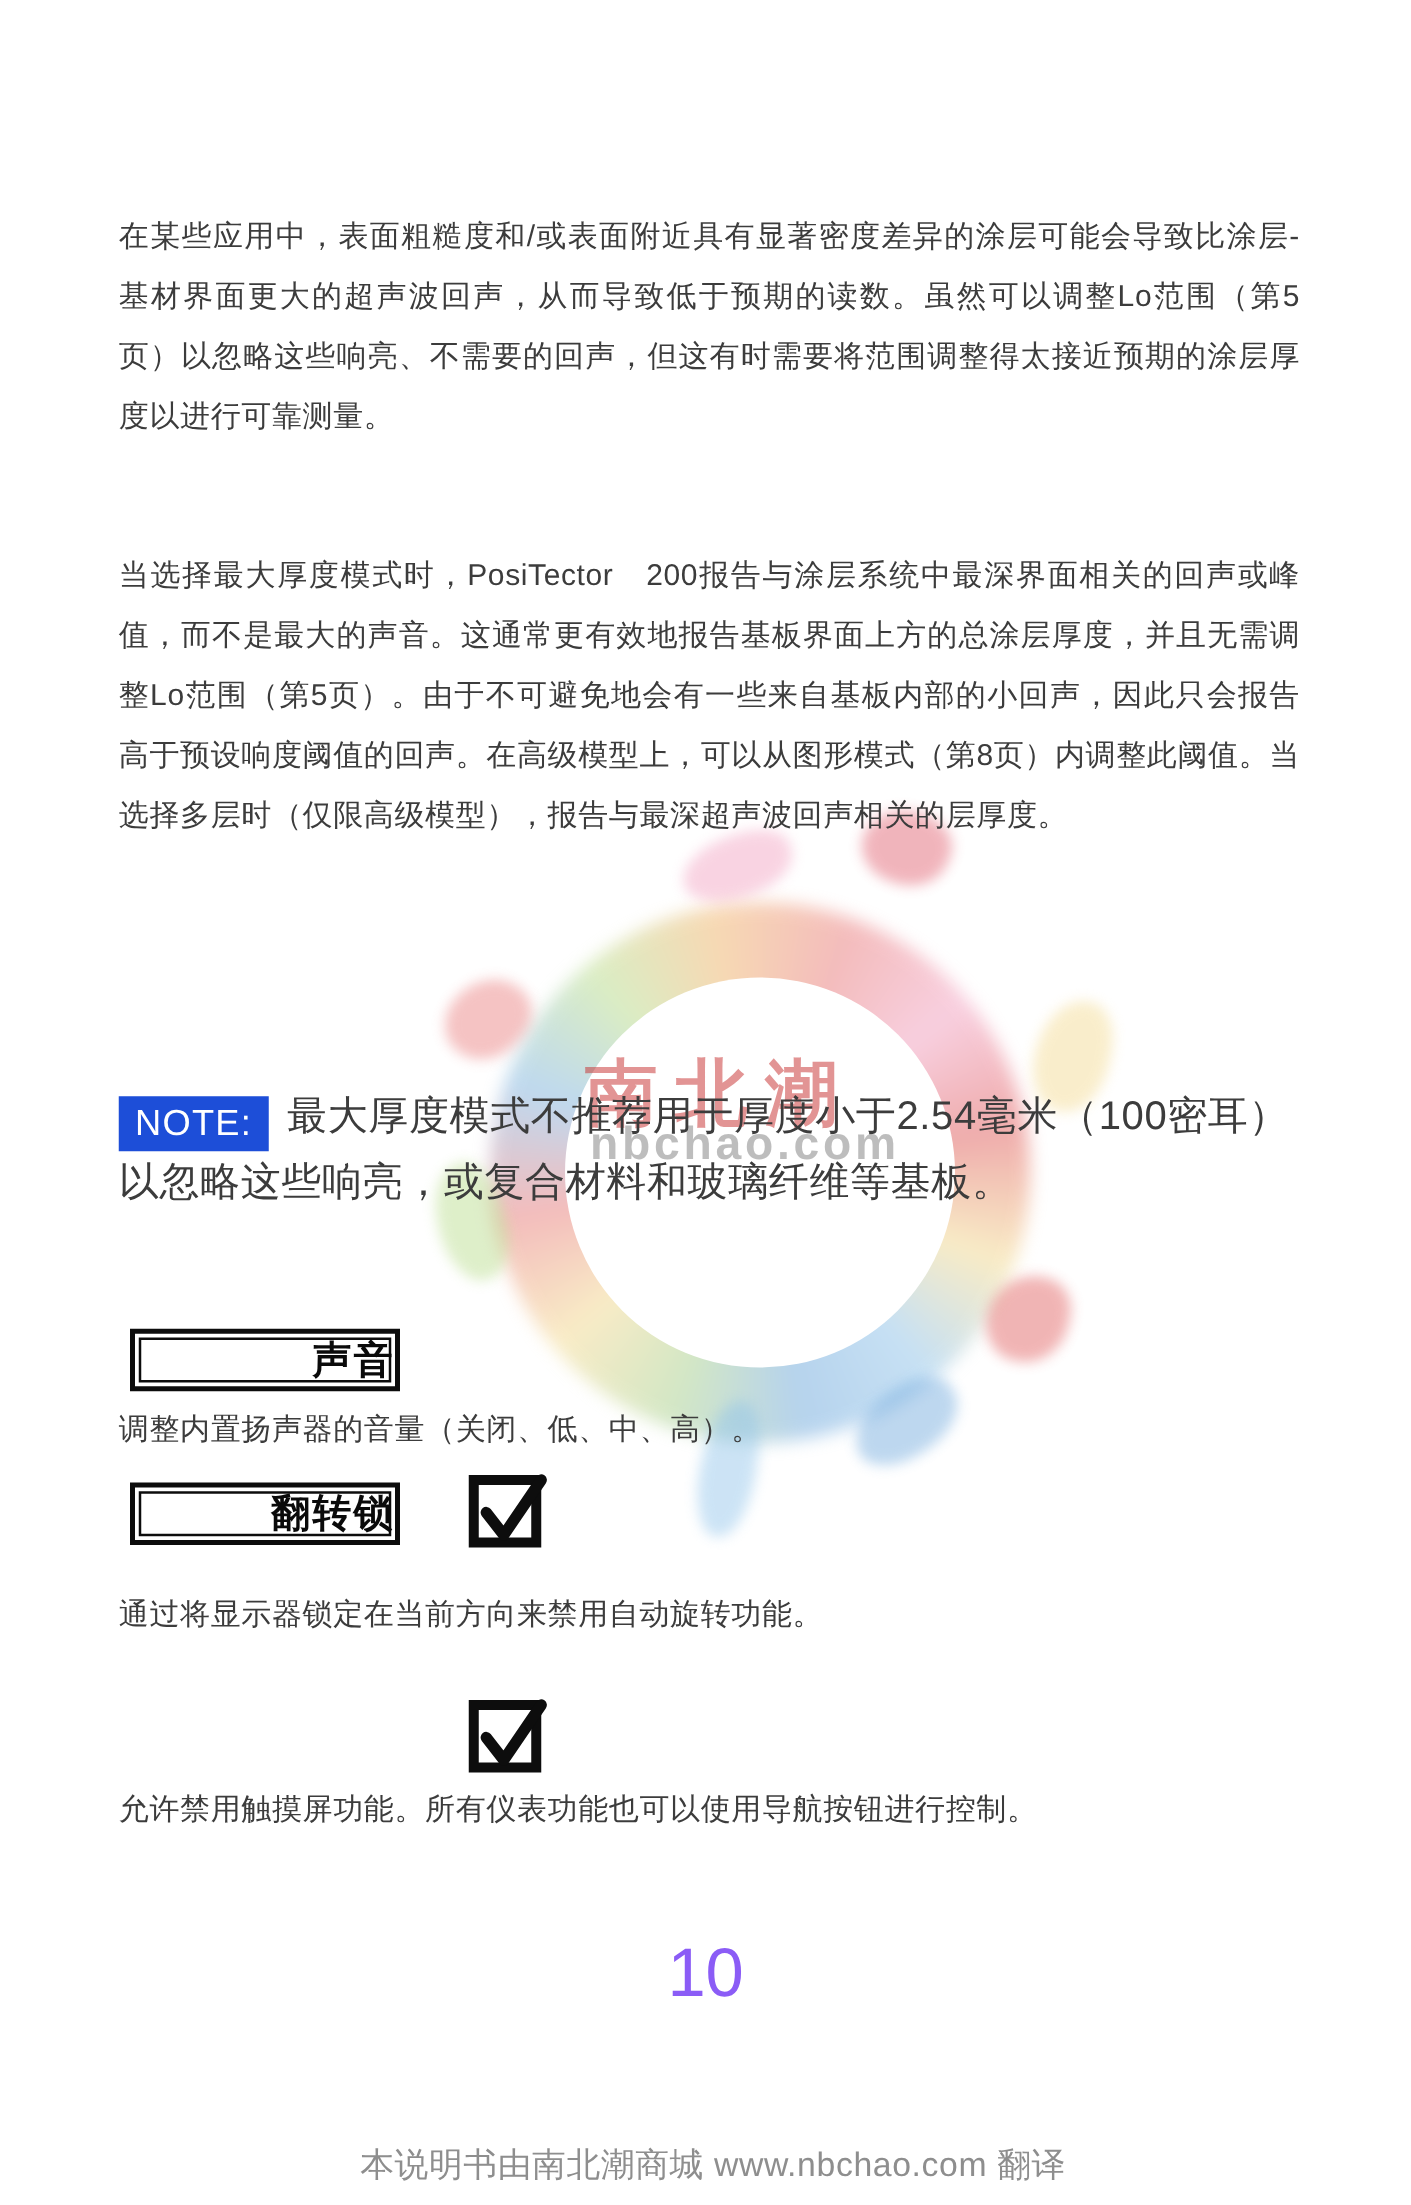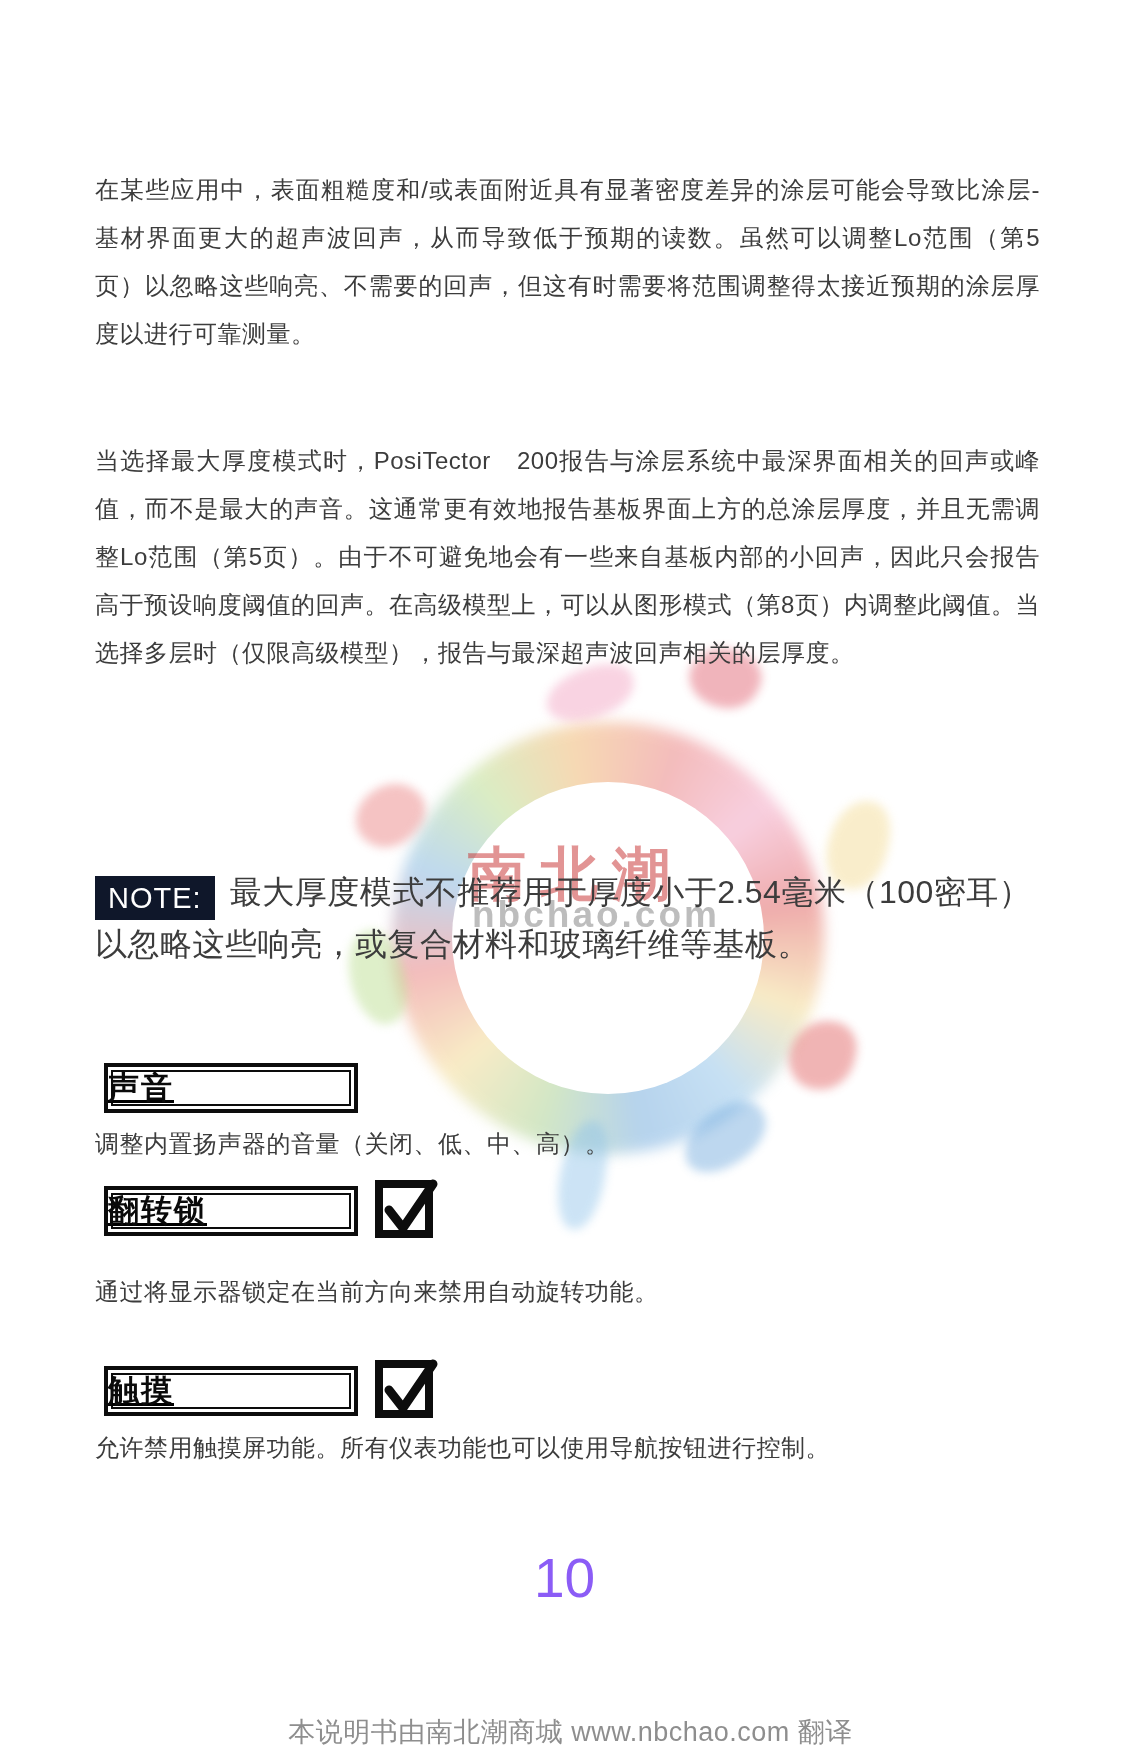--- a/index.html
+++ b/index.html
@@ -54,32 +54,32 @@
   .wm-domain{
     position:absolute;left:472px;top:894px;
     font-size:37px;font-weight:bold;letter-spacing:3px;
     color:rgba(135,135,135,0.55);
   }
 
   
   .note{position:absolute;left:95px;top:868px;width:945px;margin:0;
     font-size:32px;line-height:48px;color:#3c3c3c;letter-spacing:0.5px;z-index:2;}
   .note-badge{
-    display:inline-block;background:#0f172a;color:#ffffff;
+    display:inline-block;background:#1d4ed8;color:#ffffff;
     font-size:29px;line-height:44px;padding:0 13px;margin-right:15px;
     vertical-align:-5px;letter-spacing:1px;
   }
 
   
   .hbox{
-    position:absolute;left:104px;width:254px;height:50px;box-sizing:border-box;
+    position:absolute;left:104px;width:216px;height:50px;box-sizing:border-box;
     border:4px solid #0c0c0c;
     box-shadow:inset 0 0 0 3px #ffffff, inset 0 0 0 5px #0c0c0c;
-    display:flex;align-items:center;justify-content:flex-start;
-    background:#ffffff;z-index:2;text-decoration:underline;
+    display:flex;align-items:center;justify-content:flex-end;
+    background:#ffffff;z-index:2;
   }
   .hbox span{font-size:31px;font-weight:bold;color:#0a0a0a;letter-spacing:2px;}
   .box-sound{top:1063px;}
   .box-flip{top:1186px;}
   .box-touch{top:1366px;}
 
   .checkbox{
     position:absolute;left:375px;width:58px;height:58px;box-sizing:border-box;
     border:8px solid #0d0d0d;background:#ffffff;z-index:2;
   }
@@ -137,23 +137,20 @@
   </div>
   <div class="checkbox cb-flip">
     <span>
       <svg width="62" height="66" viewBox="0 0 62 66">
         <path d="M8 34 L22 52 L52 8" fill="none" stroke="#0d0d0d" stroke-width="9" stroke-linecap="round" stroke-linejoin="round"></path>
       </svg>
     </span>
   </div>
   <p class="body-text desc desc-flip">通过将显示器锁定在当前方向来禁用自动旋转功能。</p>
 
-  <div class="hbox box-touch">
-    <span>触摸</span>
-  </div>
   <div class="checkbox cb-touch">
     <span>
       <svg width="62" height="66" viewBox="0 0 62 66">
         <path d="M8 34 L22 52 L52 8" fill="none" stroke="#0d0d0d" stroke-width="9" stroke-linecap="round" stroke-linejoin="round"></path>
       </svg>
     </span>
   </div>
   <p class="body-text desc desc-touch">允许禁用触摸屏功能。所有仪表功能也可以使用导航按钮进行控制。</p>
 
   <p class="page-number">10</p>

